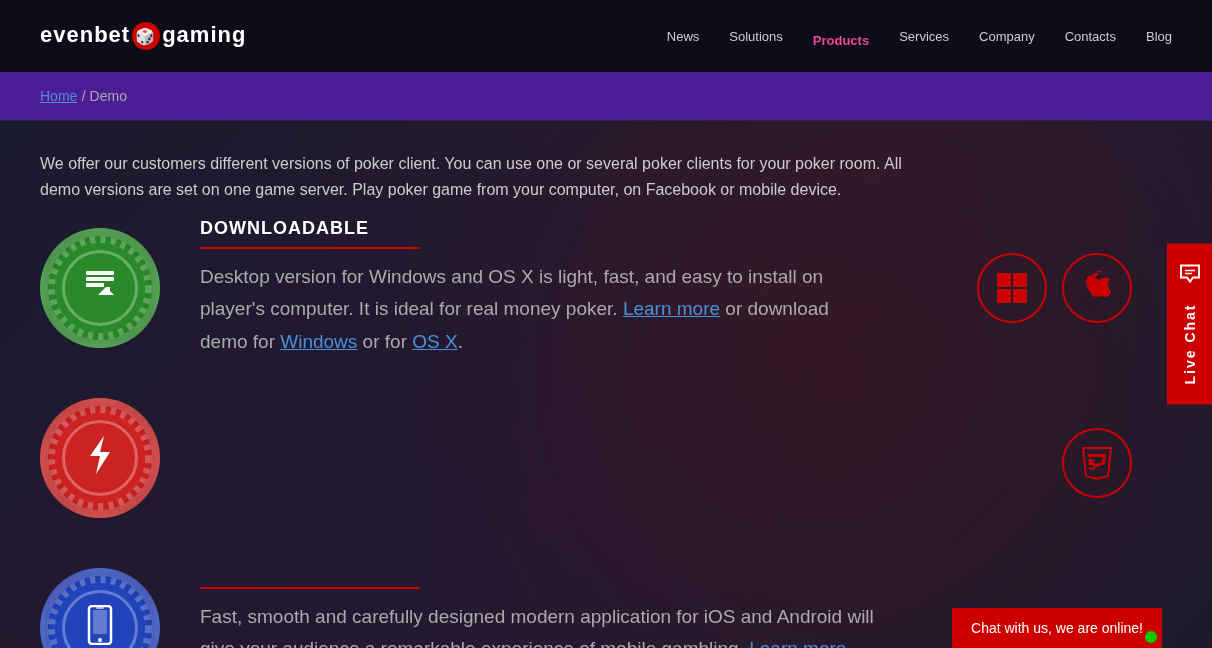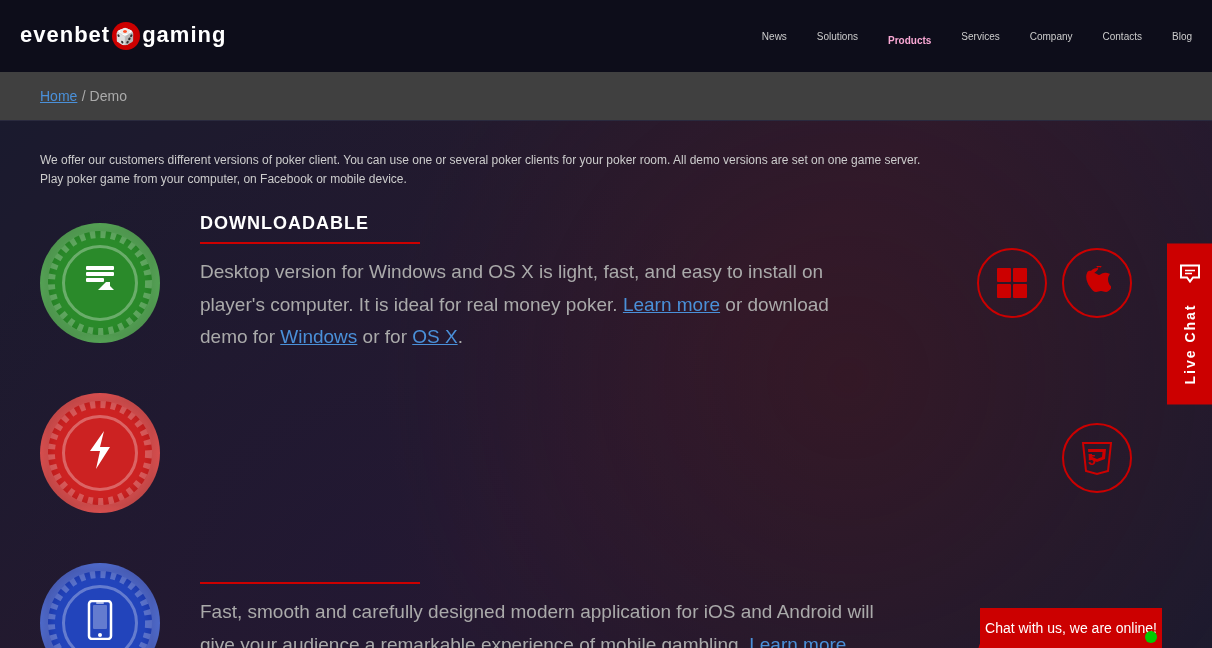--- a/index.html
+++ b/index.html
@@ -10,21 +10,21 @@
       width: 1212px;
       min-height: 648px;
       overflow-x: hidden;
     }
 
     
     header {
       background-color: #0d0d1a;
       height: 72px;
       display: flex;
-      padding: 0 20px;
+      padding: 0 40px;
       justify-content: space-between;
     }
     .logo {
       display: flex;
       align-items: center;
     }
     .logo-text {
       color: #fff;
       font-size: 22px;
       font-weight: bold;
@@ -49,27 +49,27 @@
       transform: translate(-50%, -50%);
     }
     nav {
       display: flex;
       align-items: center;
       gap: 30px;
     }
     nav a {
       color: #ccc;
       text-decoration: none;
-      font-size: 10px;
+      font-size: 13px;
       white-space: nowrap;
     }
 
     
     .breadcrumb {
-      background-color: #404040;
+      background-color: #4c1d95;
       padding: 15px 40px;
       border-bottom: 1px solid #2a2a3e;
     }
     .breadcrumb a {
       color: #4a90d9;
       text-decoration: underline;
       font-size: 14px;
     }
     .breadcrumb span {
       color: #aaa;
@@ -90,23 +90,23 @@
       position: absolute;
       top: 0; left: 0; right: 0; bottom: 0;
       background: 
         radial-gradient(circle at 70% 40%, rgba(80,20,20,0.3) 0%, transparent 50%),
         radial-gradient(circle at 30% 70%, rgba(20,20,60,0.3) 0%, transparent 50%);
       pointer-events: none;
     }
 
     .intro-text {
       color: #ccc;
-      font-size: 12px;
+      font-size: 16px;
       line-height: 1.6;
-      margin-bottom: 24px;
+      margin-bottom: 16px;
       max-width: 900px;
       position: relative;
       z-index: 1;
     }
 
     
     .product-section {
       display: flex;
       align-items: flex-end;
       margin-bottom: 40px;
@@ -244,21 +244,21 @@
       color: white;
     }
 
     
     .chat-banner {
       position: fixed;
       bottom: 0;
       right: 50px;
       background: #cc0000;
       color: white;
-      padding: 12px 5px;
+      padding: 12px 19px;
       font-size: 14px;
       display: flex;
       align-items: center;
       gap: 10px;
       z-index: 99;
     }
 
     .chat-banner-dot {
       width: 12px;
       height: 12px;
@@ -275,21 +275,21 @@
 
 <header>
   <div class="logo">
     <span class="logo-text">
       <span>evenbet</span><span class="logo-icon"></span><span>gaming</span>
     </span>
   </div>
   <nav>
     <a href="#">News</a>
     <a href="#">Solutions</a>
-    <a href="#" style="color:#f9a8d4;font-weight:bold;margin-top:8px;">Products</a>
+    <a href="#" style="color:#ec4899;font-weight:bold;margin-top:8px;">Products</a>
     <a href="#">Services</a>
     <a href="#">Company</a>
     <a href="#">Contacts</a>
     <a href="#">Blog</a>
   </nav>
 </header>
 
 <div class="breadcrumb">
   <a href="#">Home</a>
   <span> / </span>

